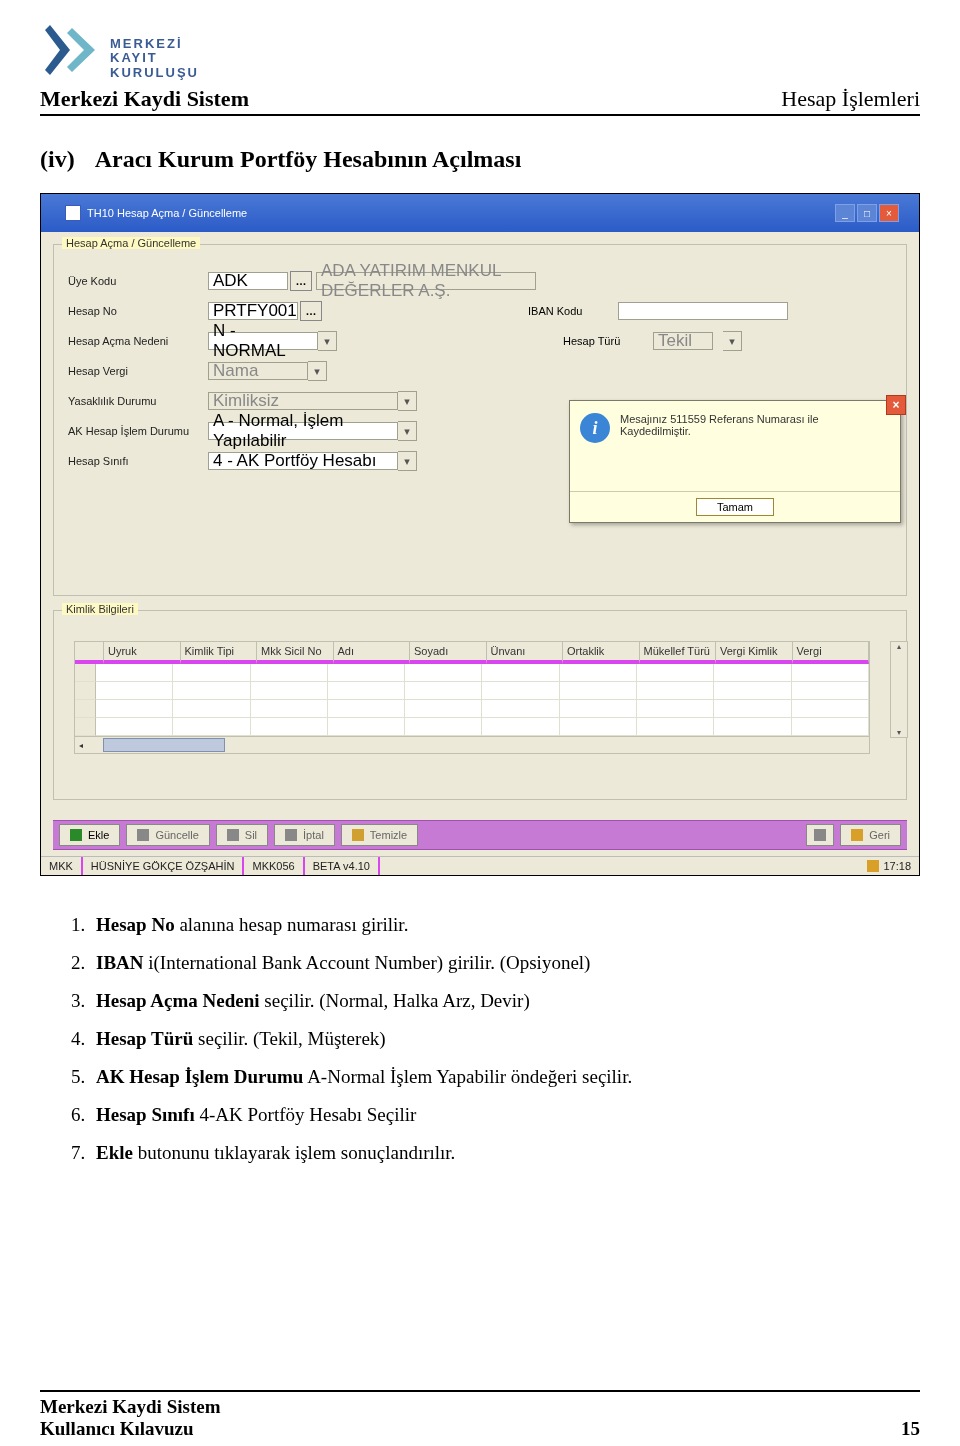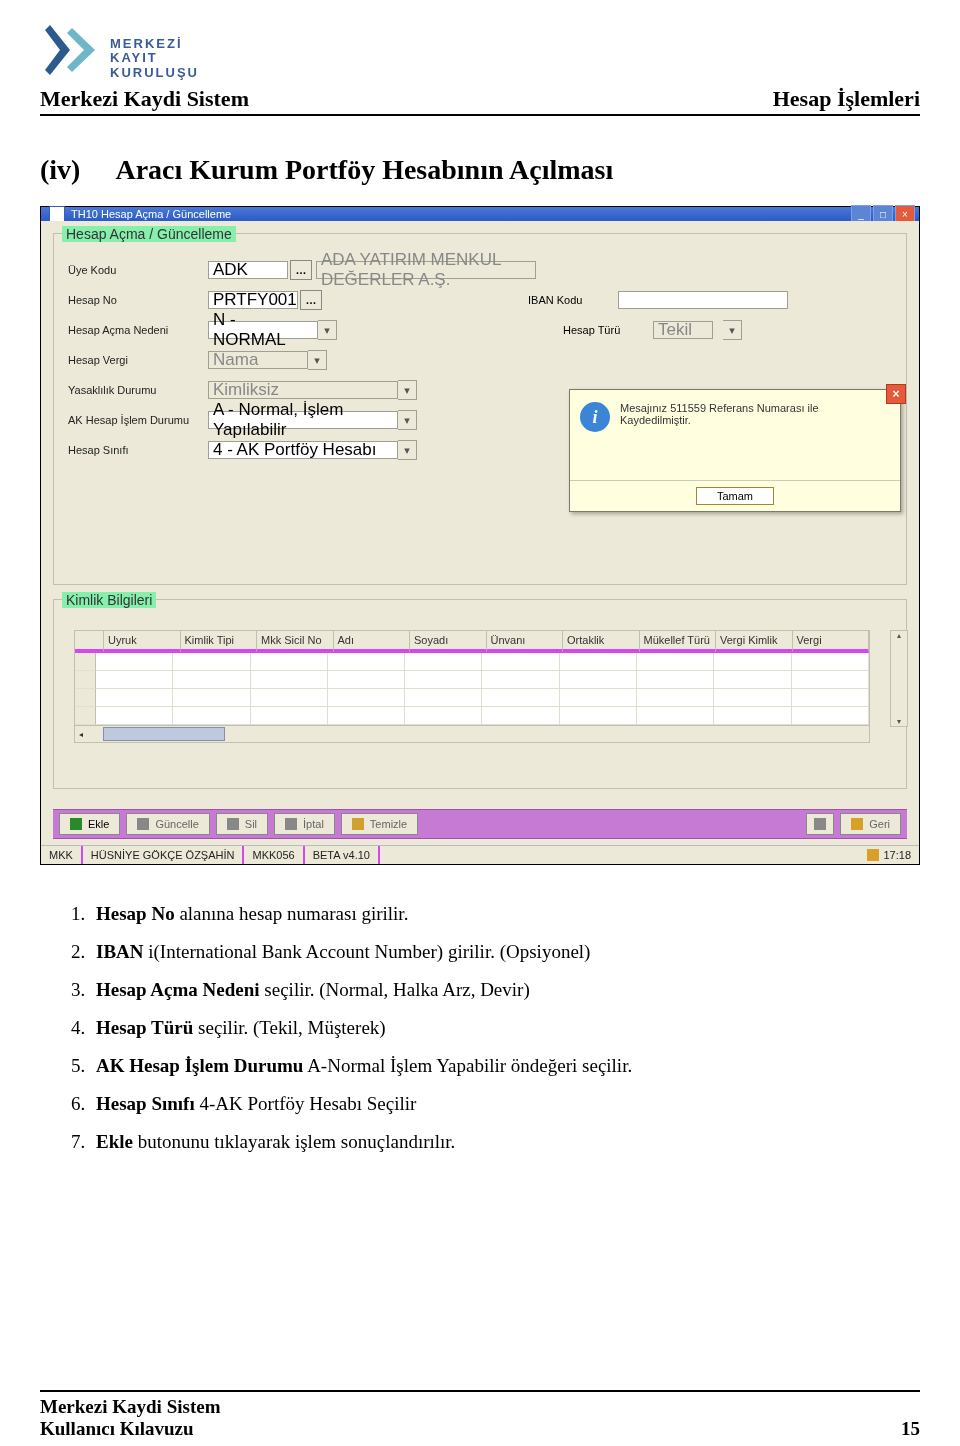--- a/index.html
+++ b/index.html
@@ -2,33 +2,33 @@
 <html><head>
 <meta charset="utf-8">
 <style>
 html,body{margin:0;padding:0;background:#fff;font-family:"Times New Roman",Times,serif;color:#000}
 .page{width:960px;min-height:1446px;margin:0 auto;position:relative;padding:20px 40px 0 40px;box-sizing:border-box}
 .logo-row{display:flex;align-items:flex-end;gap:10px;margin-bottom:6px}
 .logo-shape{width:60px;height:60px;position:relative}
 .logo-shape svg{width:60px;height:60px}
 .logo-text{font-family:Arial,Helvetica,sans-serif;font-size:13px;font-weight:700;letter-spacing:2px;color:#3a5b94;line-height:1.1;margin-top:4px}
 .hr-top{display:flex;justify-content:space-between;align-items:flex-end;font-size:22px;font-weight:700;border-bottom:2px solid #000;padding-bottom:2px;margin-bottom:20px}
-.hr-top .right{font-weight:700}
-.section-num{display:flex;gap:35px;font-size:28px;font-weight:700;margin:38px 0 20px 0}
+.hr-top .right{font-weight:400}
+.section-num{display:flex;gap:20px;font-size:24px;font-weight:700;margin:30px 0 20px 0}
 
 .ss-wrap{border:1px solid #000;background:#ece9d8;font-family:Tahoma,Arial,sans-serif;font-size:11px;color:#000}
-.titlebar{background:linear-gradient(#4a79d6,#2b5bc7);color:#fff;display:flex;align-items:center;justify-content:space-between;height:14px;padding:0 4px}
+.titlebar{background:linear-gradient(#4a79d6,#2b5bc7);color:#fff;display:flex;align-items:center;justify-content:space-between;height:38px;padding:0 20px}
 .titlebar .left{display:flex;align-items:center;gap:6px;padding-left:4px}
 .titlebar .icon{width:14px;height:14px;background:#fff;border:1px solid #3a5bba;display:inline-block}
 .titlebar .btns{display:flex;gap:2px}
 .tb-btn{width:18px;height:16px;background:#5c85d6;border:1px solid #7da0e8;display:flex;align-items:center;justify-content:center;font-size:10px;color:#fff}
 .tb-btn.close{background:#e35b3b}
 .form-area{padding:12px 12px 6px 12px;background:#ece9d8;position:relative}
 .fieldset{position:relative;border:1px solid #c0c0b0;padding:26px 14px 14px 14px;background:#ece9d8}
-.fieldset>.legend{position:absolute;top:-8px;left:8px;background:#86efac;padding:0 4px;font-size:14px;color:#333}
+.fieldset>.legend{position:absolute;top:-8px;left:8px;background:#fef9c3;padding:0 4px;font-size:11px;color:#333}
 .row{display:flex;align-items:center;margin-bottom:10px;height:20px}
 .row .lbl{width:140px;color:#222}
 .inp{height:18px;border:1px solid #a0a090;background:#fff;padding:0 4px;box-sizing:border-box;font-size:17px;display:flex;align-items:center}
 .inp.readonly{background:#ece9d8;color:#888}
 .ddl-caret{width:18px;height:18px;border:1px solid #a0a090;border-left:none;background:#ece9d8;display:flex;align-items:center;justify-content:center;color:#555}
 .minibtn{width:20px;height:18px;border:1px solid #888;background:#ece9d8;display:flex;align-items:center;justify-content:center;font-weight:700;margin-left:2px}
 .right-lbl{display:flex;align-items:center;gap:10px}
 
 .popup{position:absolute;right:18px;top:168px;width:330px;border:1px solid #7a7a6a;background:#ffffe0;box-shadow:2px 2px 4px rgba(0,0,0,0.3)}
 .popup .pclose{position:absolute;right:-6px;top:-6px;width:18px;height:18px;background:#e35b3b;color:#fff;border:1px solid #b03a20;display:flex;align-items:center;justify-content:center;font-size:12px;font-weight:700}

